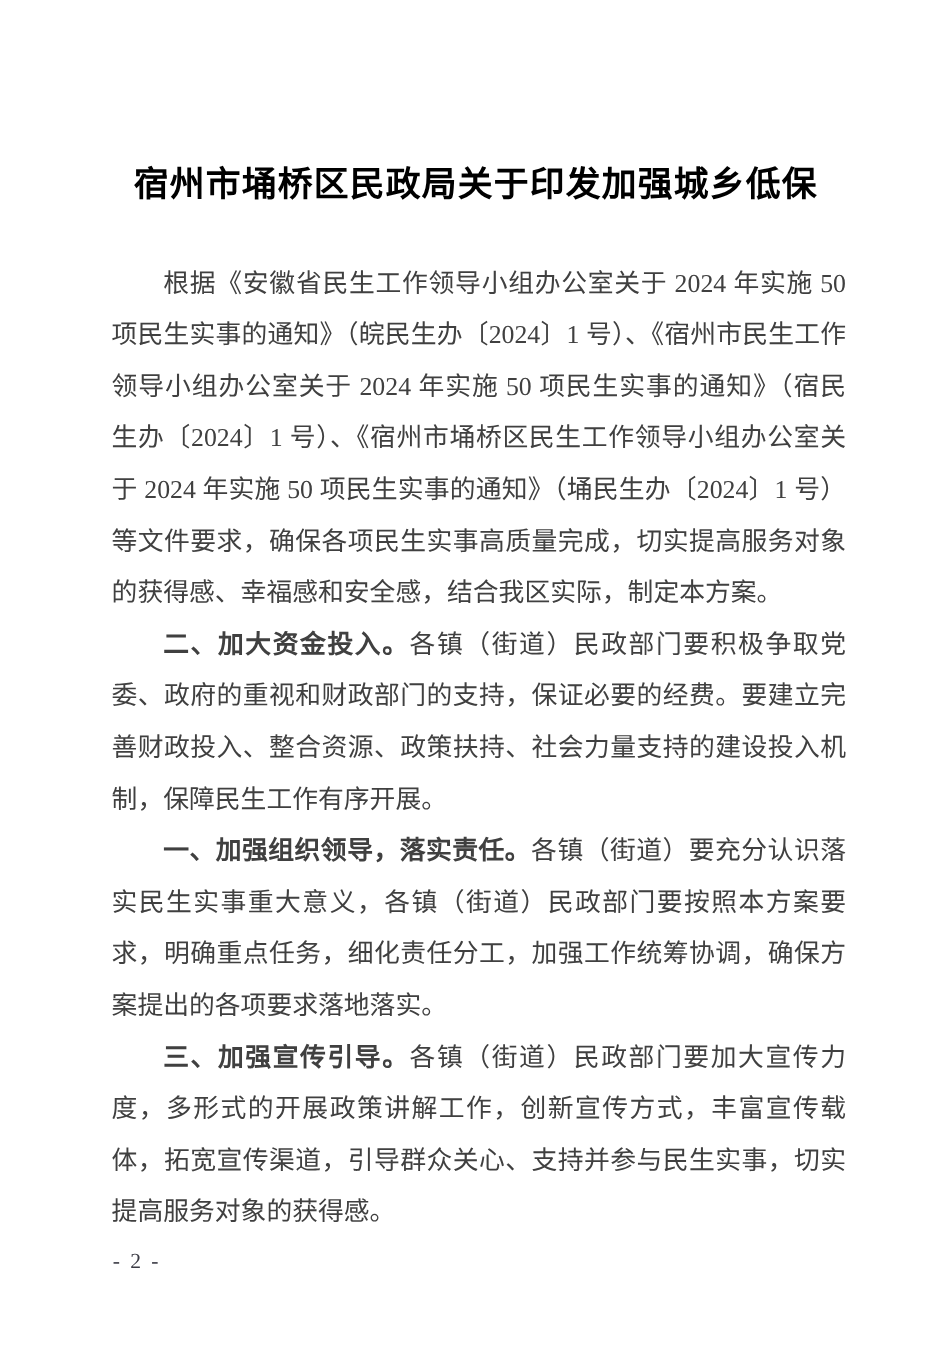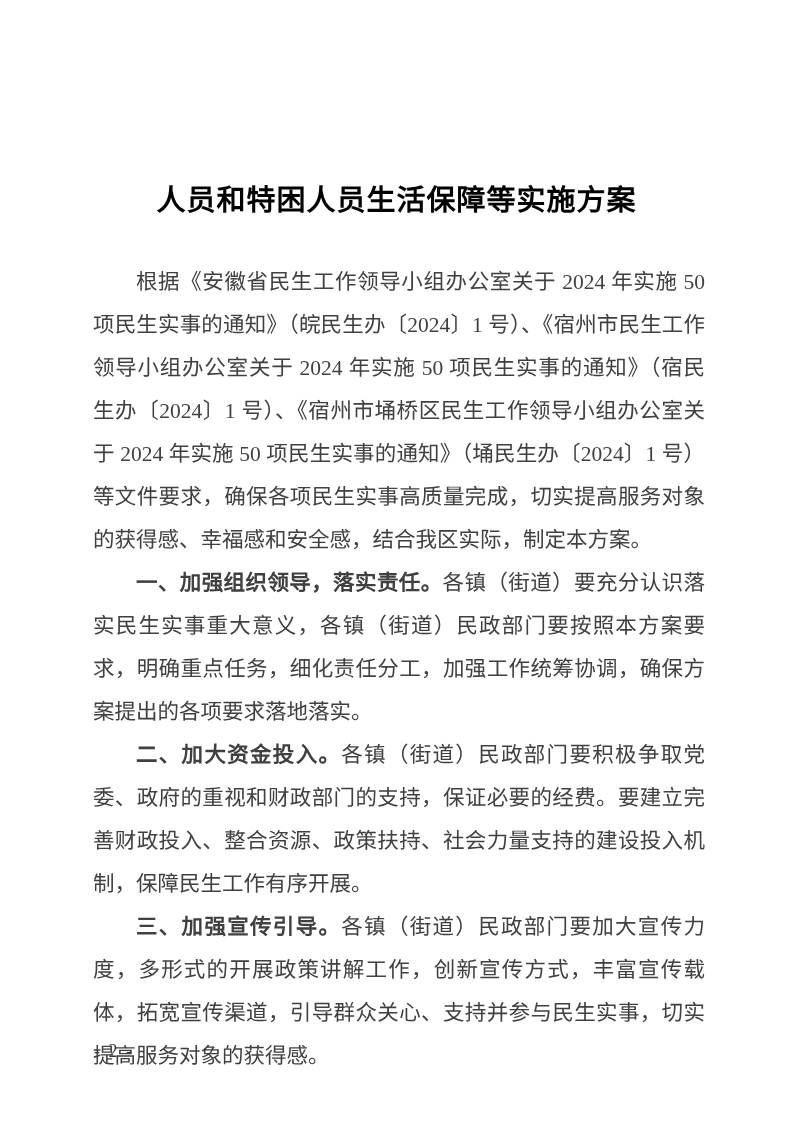--- a/index.html
+++ b/index.html
@@ -54,31 +54,30 @@
     color: #3a3a44;
     font-family: "Liberation Serif", "DejaVu Serif", serif;
   }
 </style>
 </head>
 <body>
 
 <div class="page">
 
   <h1 class="doc-title">
-    <br>
-    <span class="title-line">人员和特困人员生活保障等实施方案</span>
+    <span class="title-line">宿州市埇桥区民政局关于印发加强城乡低保</span><br>
   </h1>
 
   <div class="doc-body">
 
     <p class="para"><span class="para-text">根据《安徽省民生工作领导小组办公室关于 2024 年实施 50 项民生实事的通知》（皖民生办〔2024〕1 号）、《宿州市民生工作领导小组办公室关于 2024 年实施 50 项民生实事的通知》（宿民生办〔2024〕1 号）、《宿州市埇桥区民生工作领导小组办公室关于 2024 年实施 50 项民生实事的通知》（埇民生办〔2024〕1 号）等文件要求，确保各项民生实事高质量完成，切实提高服务对象的获得感、幸福感和安全感，结合我区实际，制定本方案。</span></p>
 
+    <p class="para"><span class="para-lead">二、加大资金投入。</span><span class="para-text">各镇（街道）民政部门要积极争取党委、政府的重视和财政部门的支持，保证必要的经费。要建立完善财政投入、整合资源、政策扶持、社会力量支持的建设投入机制，保障民生工作有序开展。</span></p>
+
     <p class="para"><span class="para-lead">一、加强组织领导，落实责任。</span><span class="para-text">各镇（街道）要充分认识落实民生实事重大意义，各镇（街道）民政部门要按照本方案要求，明确重点任务，细化责任分工，加强工作统筹协调，确保方案提出的各项要求落地落实。</span></p>
-
-    <p class="para"><span class="para-lead">二、加大资金投入。</span><span class="para-text">各镇（街道）民政部门要积极争取党委、政府的重视和财政部门的支持，保证必要的经费。要建立完善财政投入、整合资源、政策扶持、社会力量支持的建设投入机制，保障民生工作有序开展。</span></p>
 
     <p class="para"><span class="para-lead">三、加强宣传引导。</span><span class="para-text">各镇（街道）民政部门要加大宣传力度，多形式的开展政策讲解工作，创新宣传方式，丰富宣传载体，拓宽宣传渠道，引导群众关心、支持并参与民生实事，切实提高服务对象的获得感。</span></p>
 
   </div>
 
   <div class="footer-page-number">- 2 -</div>
 
 </div>
 
 </body></html>

